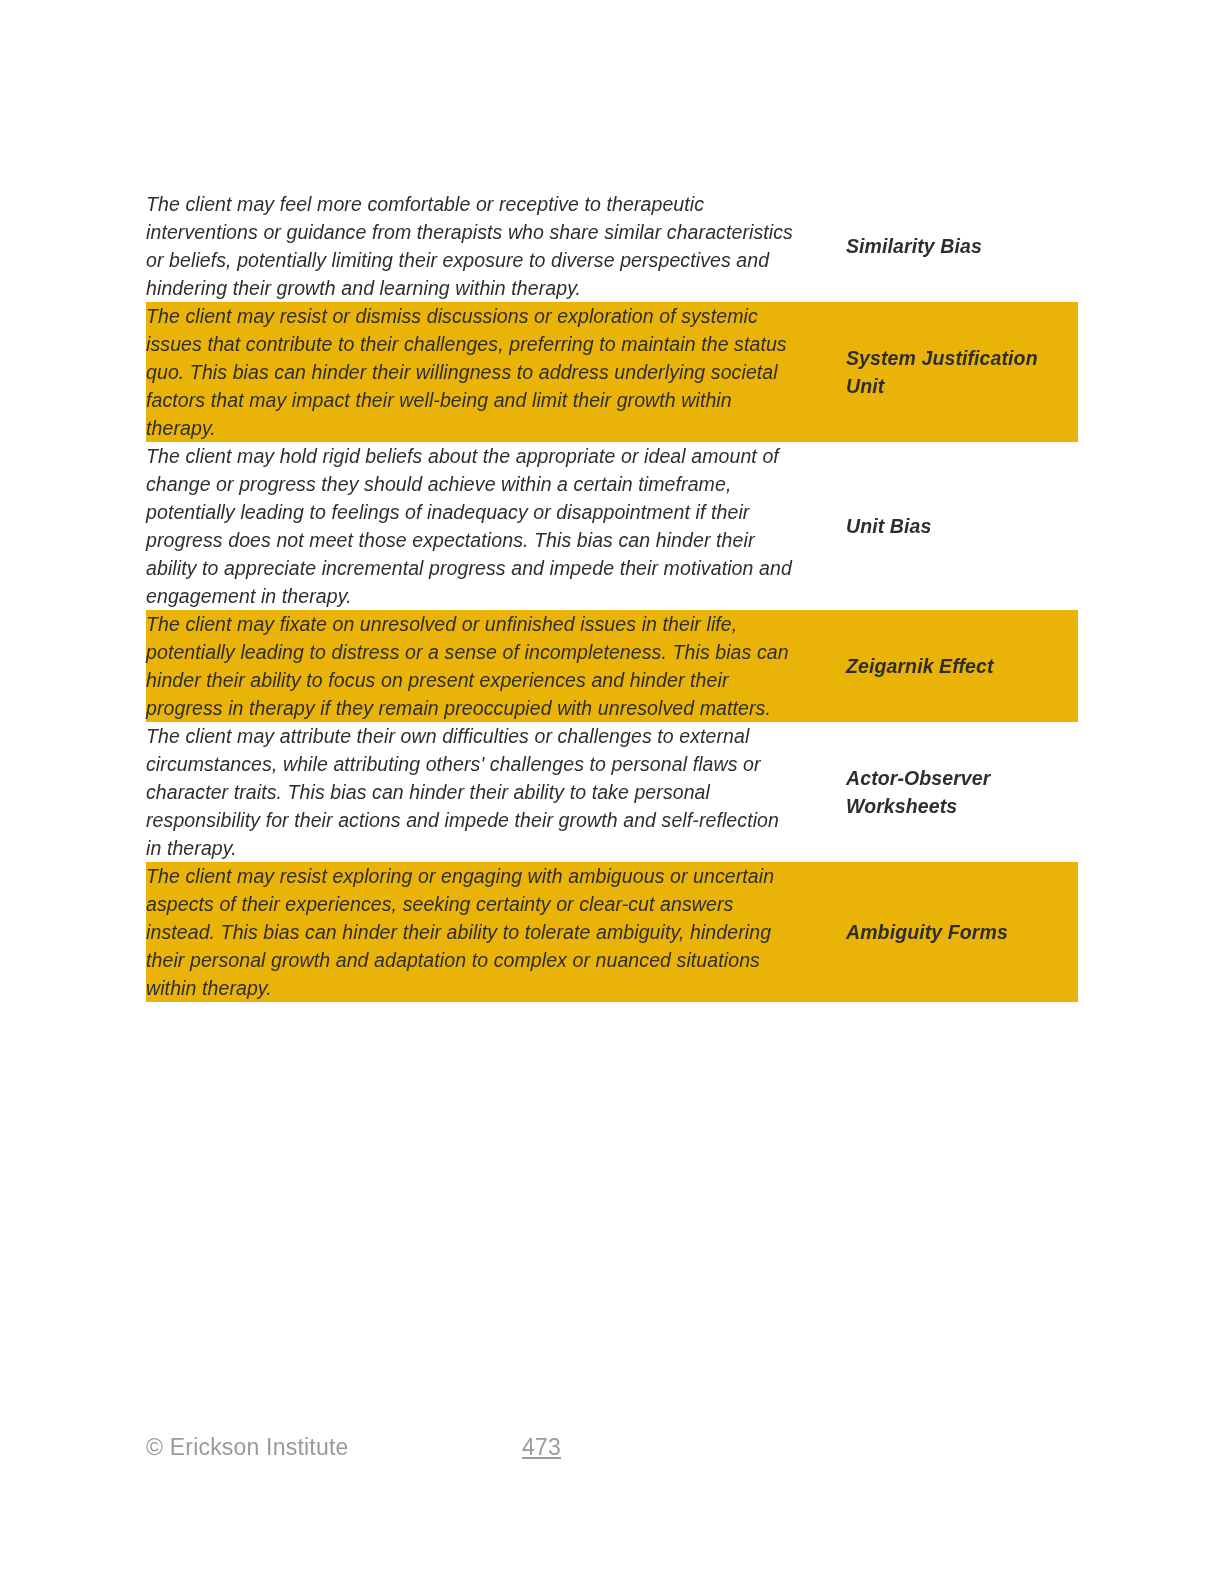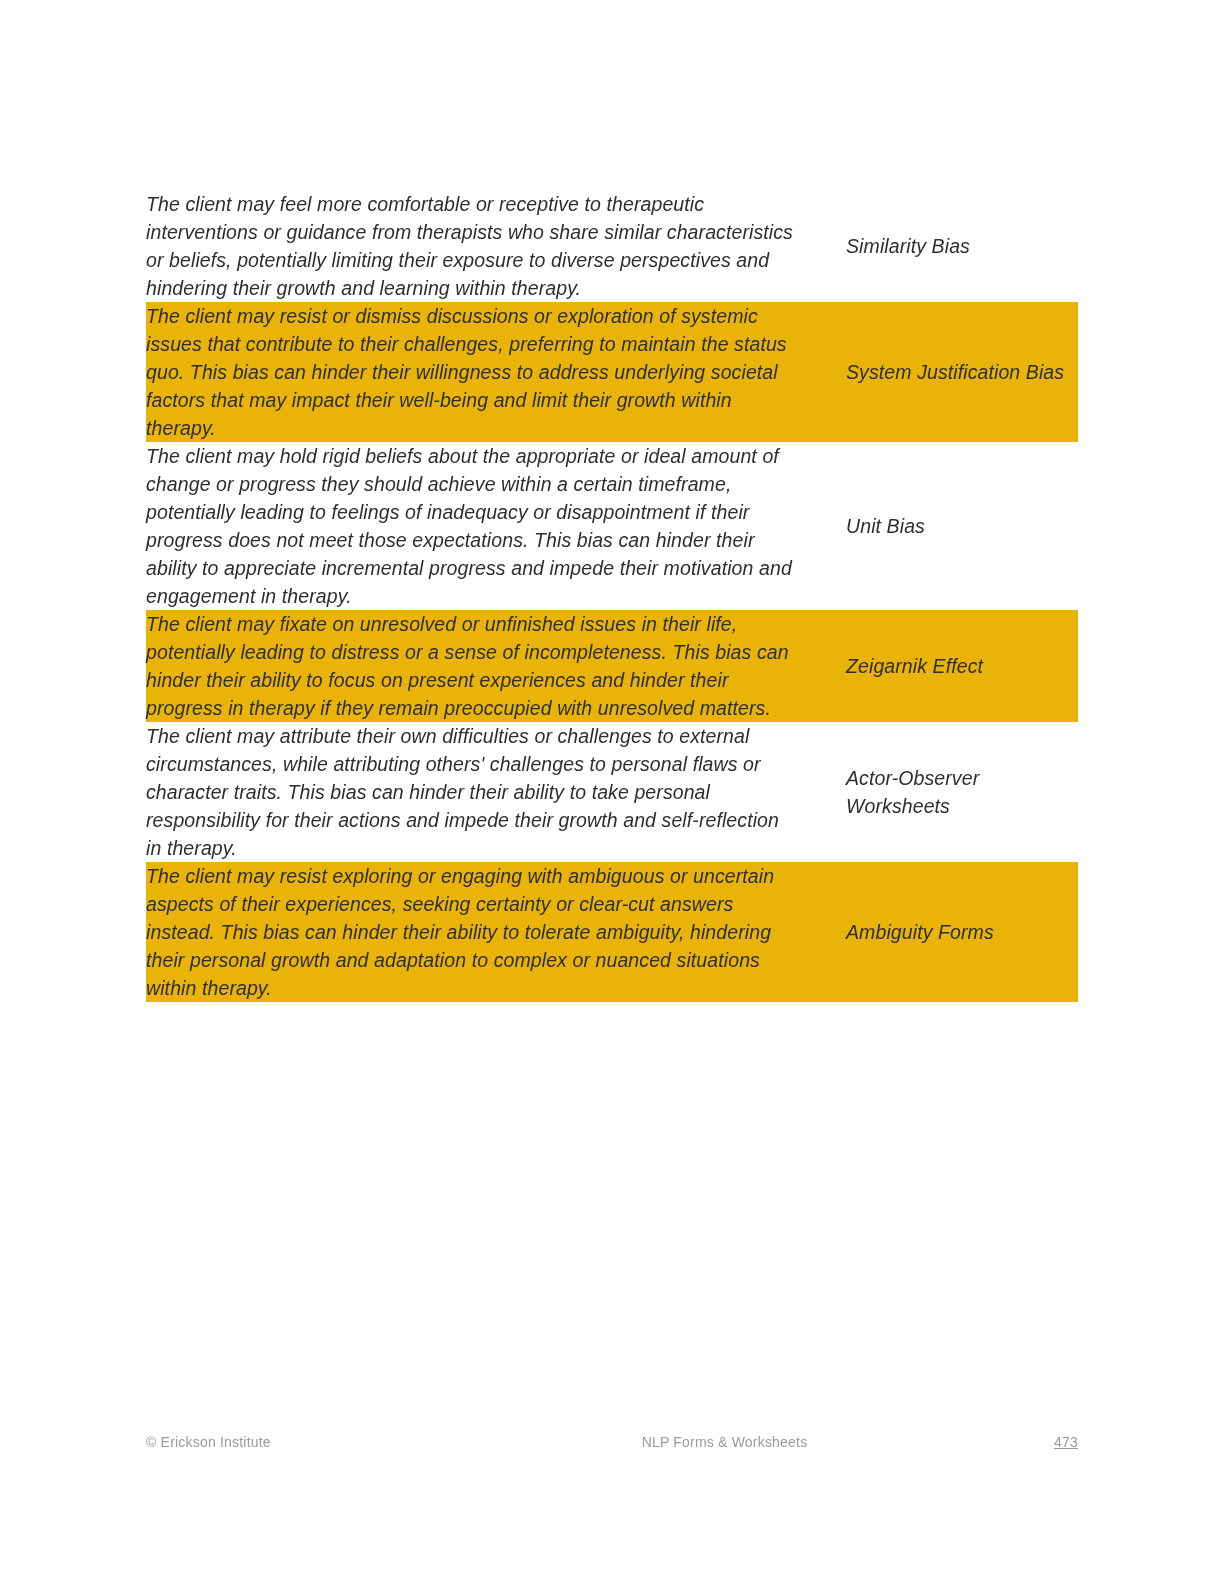--- a/index.html
+++ b/index.html
@@ -46,20 +46,21 @@
     border: none;
   }
 
   .cell-desc {
     width: 700px;
     padding: 22px 40px 22px 20px;
   }
   .cell-name {
     width: 232px;
     padding: 22px 20px 22px 0px;
+    font-weight: bold;
   }
 
   .desc-text {
     font-style: italic;
     font-size: 19.5px;
     line-height: 28px;
     color: #2e2e2e;
     letter-spacing: 0.1px;
     margin: 0;
     max-width: 650px;
@@ -75,21 +76,21 @@
   }
 
   
   .footer {
     position: absolute;
     left: 146px;
     top: 1434px;
     width: 932px;
     display: flex;
     align-items: baseline;
-    font-size: 14px;
+    font-size: 23px;
     color: #9a9a9a;
     letter-spacing: 0.2px;
   }
   .footer-left {
     flex: 0 0 355px;
     text-align: left;
   }
   .footer-center {
     flex: 1 1 auto;
     text-align: center;
@@ -116,21 +117,21 @@
         <td class="cell-name">
           <p class="name-text">Similarity Bias</p>
         </td>
       </tr>
 
       <tr class="row-shaded">
         <td class="cell-desc">
           <p class="desc-text">The client may resist or dismiss discussions or exploration of systemic issues that contribute to their challenges, preferring to maintain the status quo. This bias can hinder their willingness to address underlying societal factors that may impact their well-being and limit their growth within therapy.</p>
         </td>
         <td class="cell-name">
-          <p class="name-text">System Justification Bias</p>
+          <p class="name-text">System Justification Unit</p>
         </td>
       </tr>
 
       <tr class="row-plain">
         <td class="cell-desc">
           <p class="desc-text">The client may hold rigid beliefs about the appropriate or ideal amount of change or progress they should achieve within a certain timeframe, potentially leading to feelings of inadequacy or disappointment if their progress does not meet those expectations. This bias can hinder their ability to appreciate incremental progress and impede their motivation and engagement in therapy.</p>
         </td>
         <td class="cell-name">
           <p class="name-text">Unit Bias</p>
         </td>
@@ -161,17 +162,16 @@
         <td class="cell-name">
           <p class="name-text">Ambiguity Forms</p>
         </td>
       </tr>
 
     </tbody>
   </table>
 
   <div class="footer">
     <div class="footer-left">© Erickson Institute</div>
-    <div class="footer-center">NLP Forms &amp; Worksheets</div>
     <div class="footer-right">473</div>
   </div>
 
 </div>
 
 </body></html>

